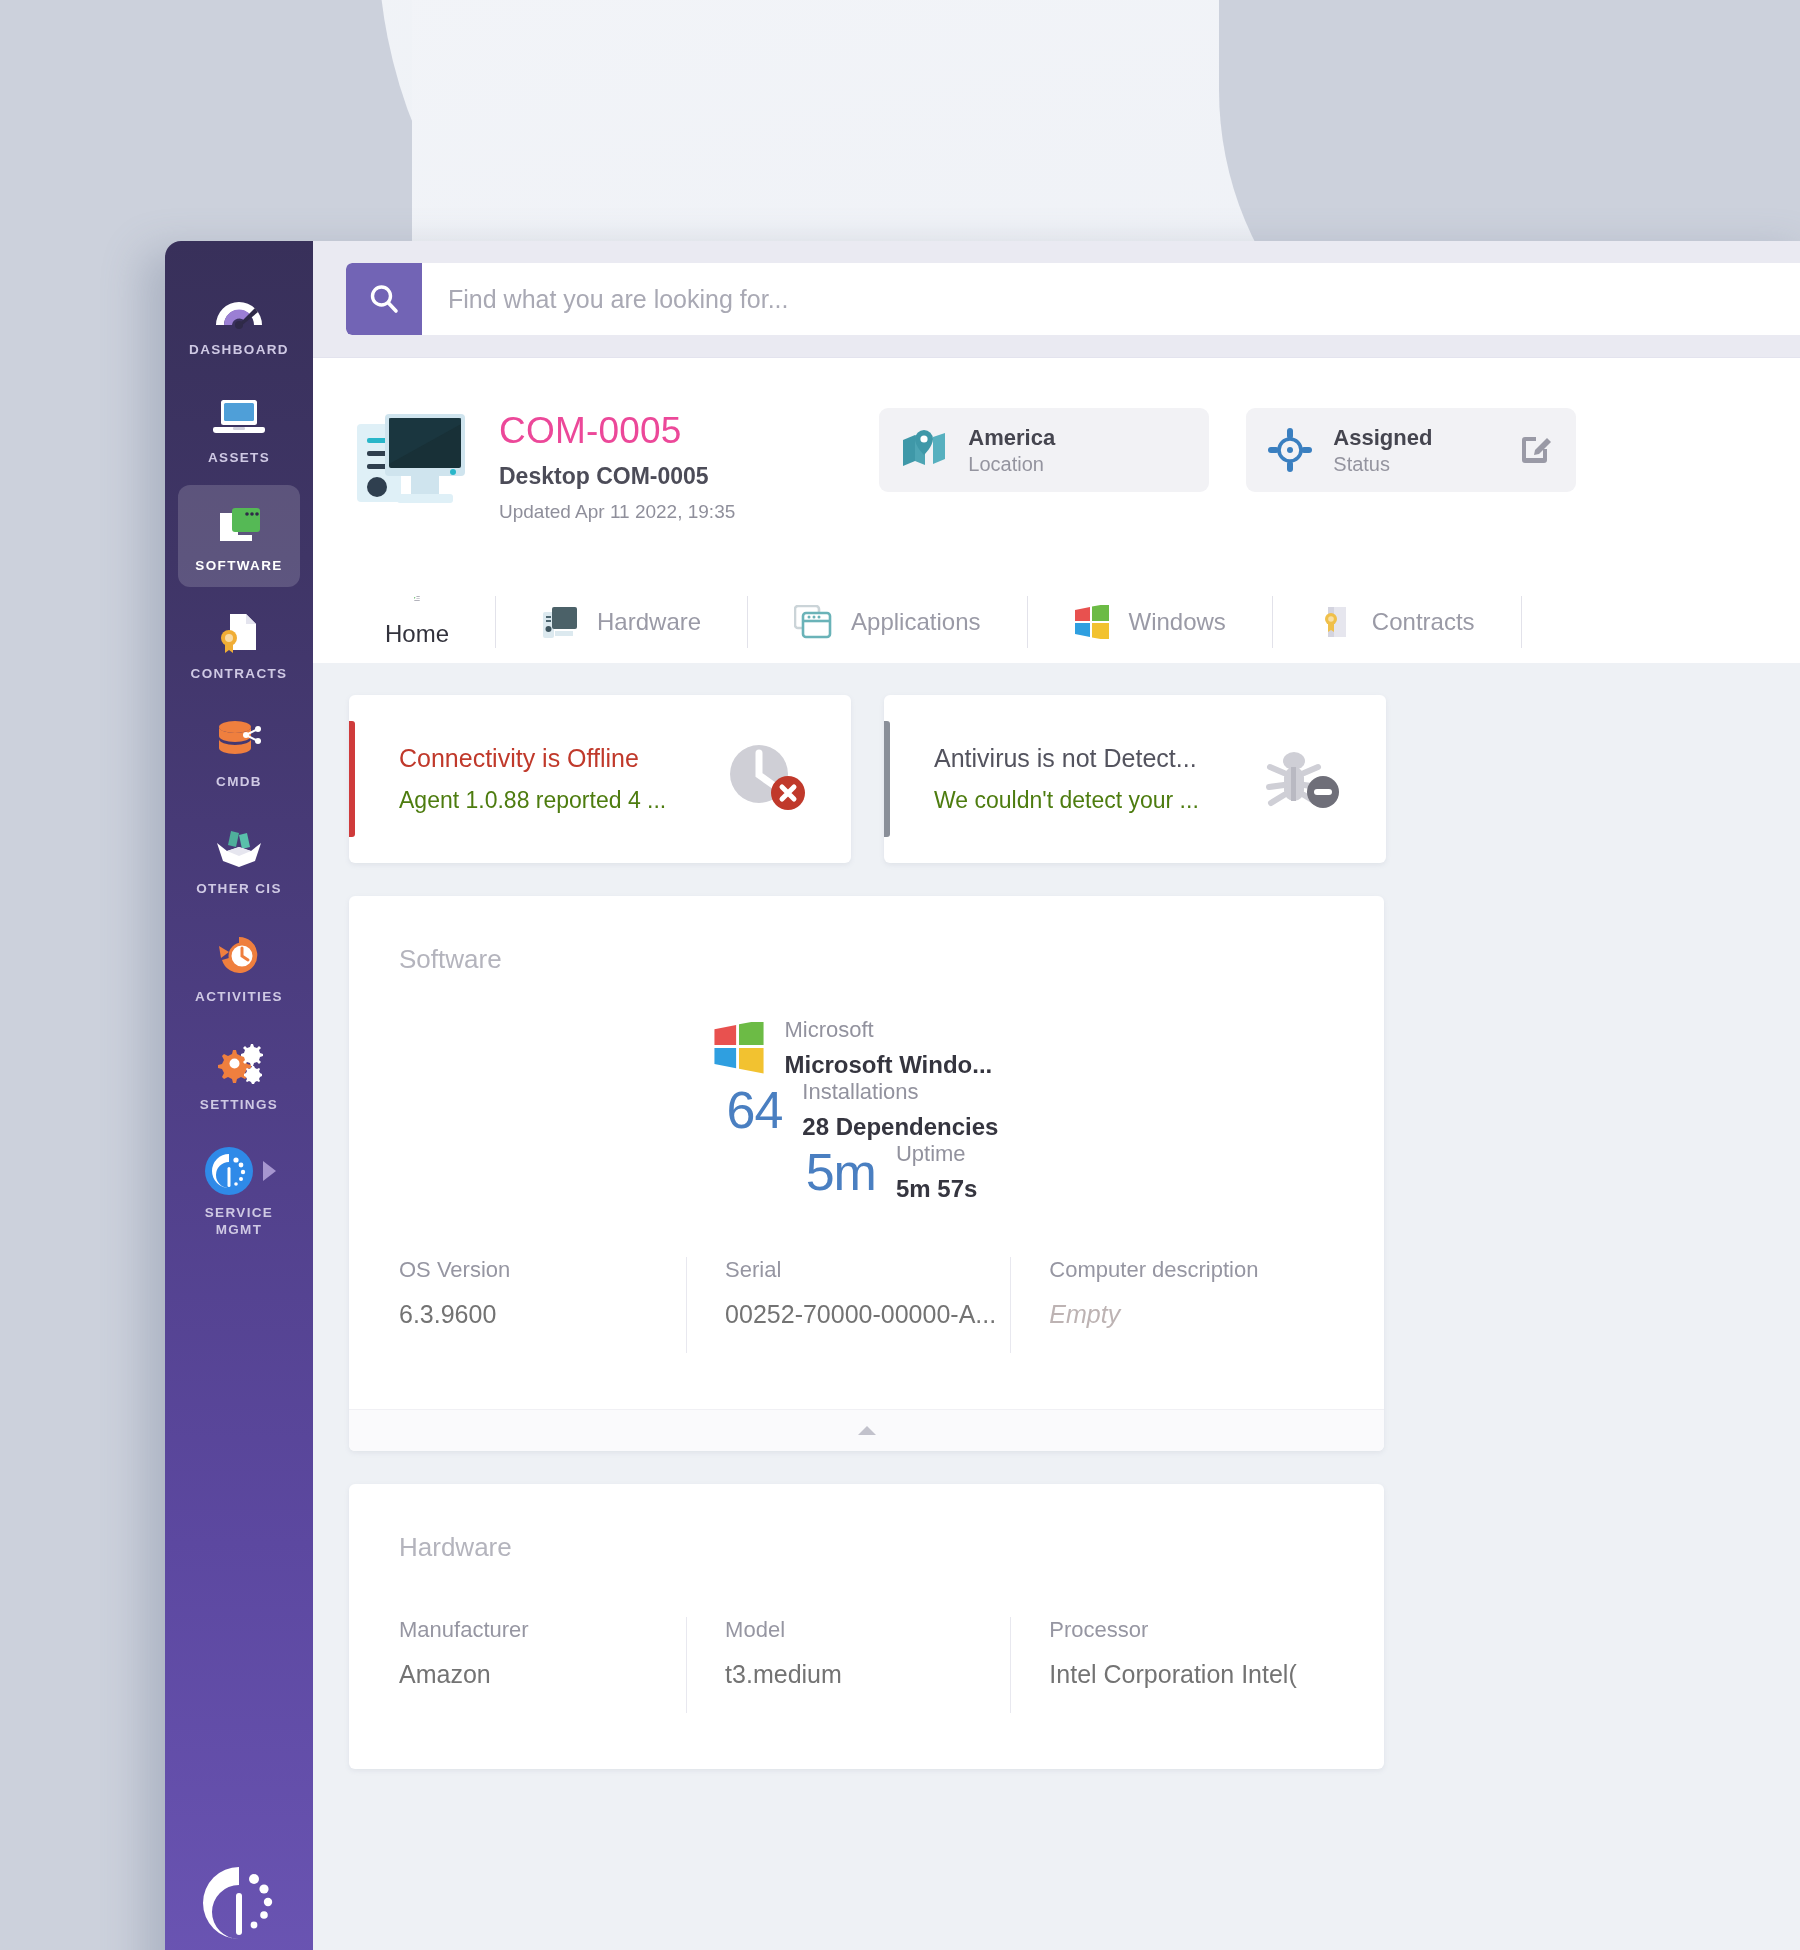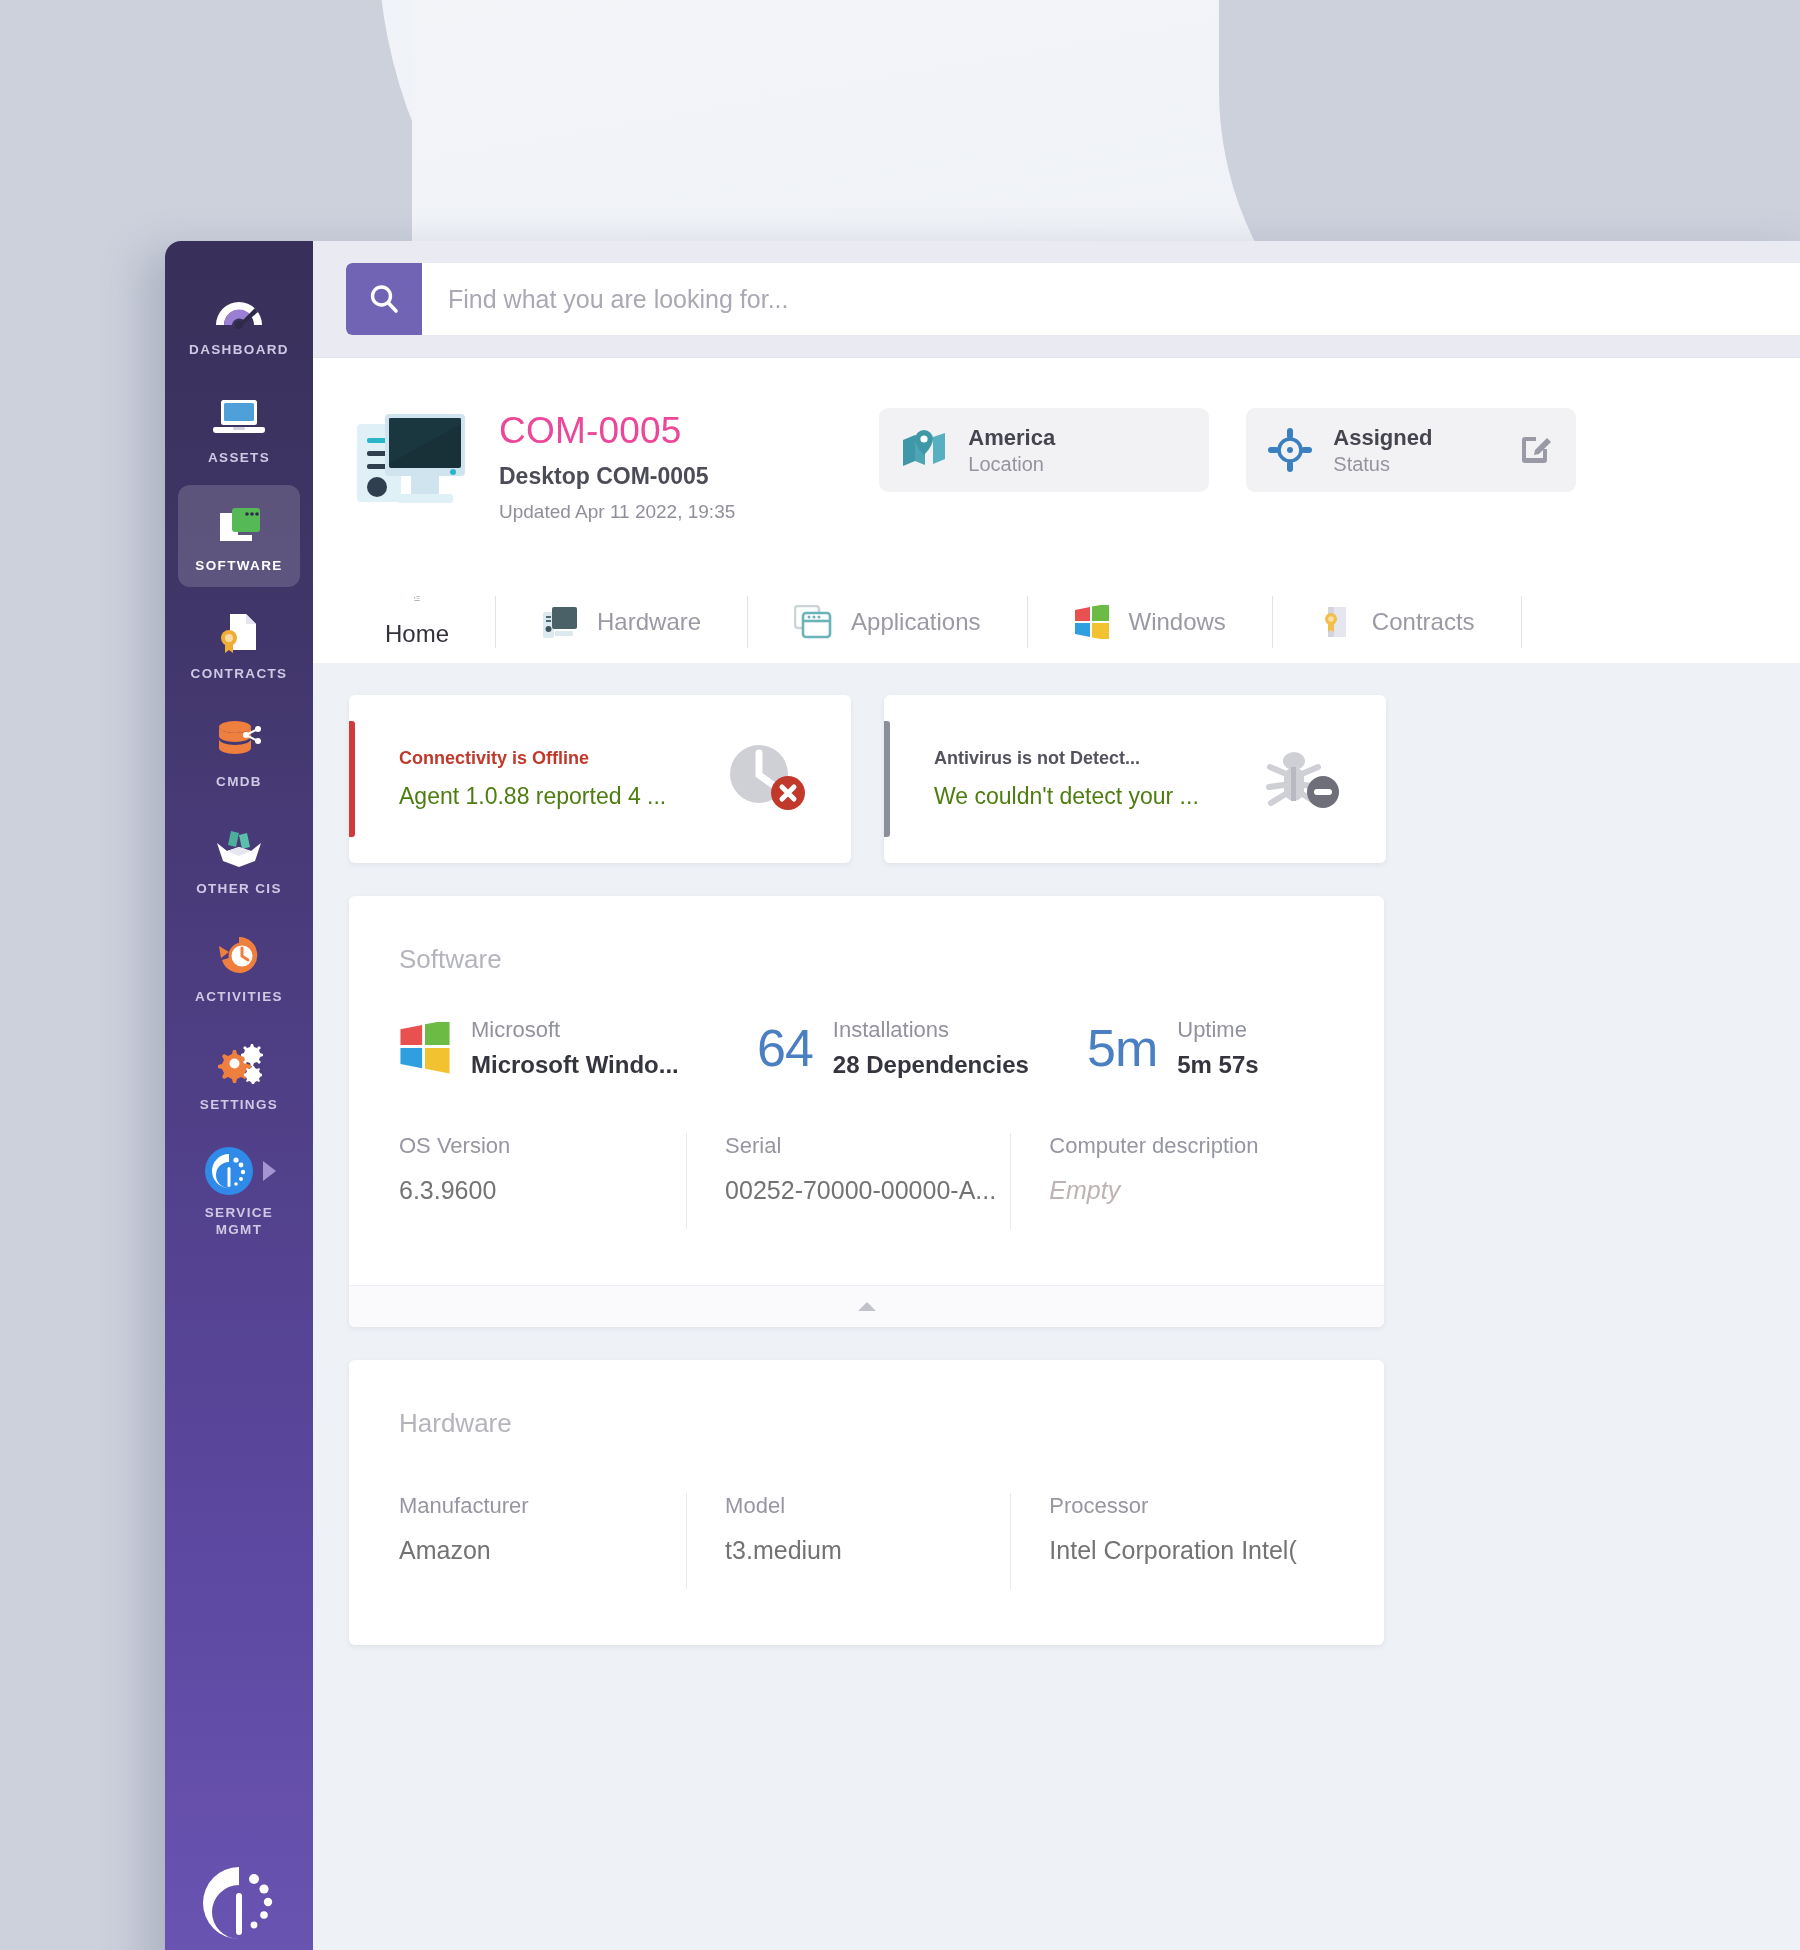--- a/index.html
+++ b/index.html
@@ -258,22 +258,22 @@
     content: "";
     position: absolute;
     left: 0; top: 26px;
     width: 6px; height: 116px;
     background: #cf3b3b;
     border-radius: 0 3px 3px 0;
   }
   .alert-card.grey::before { background: #8a8f99; }
   .alert-body { padding-left: 50px; flex: 1; min-width: 0; }
   .alert-title {
-    font-size: 18px;
-    font-weight: 700;
+    font-size: 25px;
+    font-weight: 400;
     color: #c0392b;
     white-space: nowrap;
   }
   .alert-title.neutral { color: #53535e; }
   .alert-desc {
     margin-top: 14px;
     font-size: 23px;
     color: #4d7c0f;
     white-space: nowrap;
   }
@@ -292,20 +292,21 @@
   .panel-title {
     font-size: 26px;
     color: #b4b4bd;
     padding: 48px 0 0 50px;
   }
   .stats-row {
     display: flex;
     align-items: center;
     padding: 42px 0 0 50px;
     gap: 0;
+    flex-direction: column;
   }
   .stat { display: flex; align-items: center; gap: 20px; }
   .stat-ms { min-width: 358px; }
   .stat-inst { min-width: 330px; }
   .stat-big {
     font-size: 52px;
     color: #4a7fc1;
     font-weight: 400;
     letter-spacing: -1px;
   }

